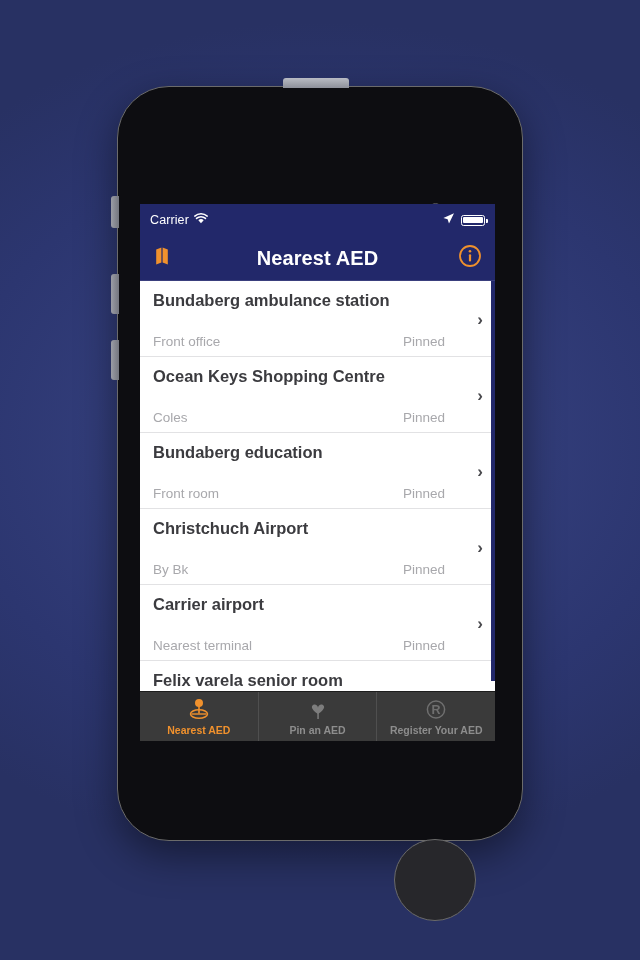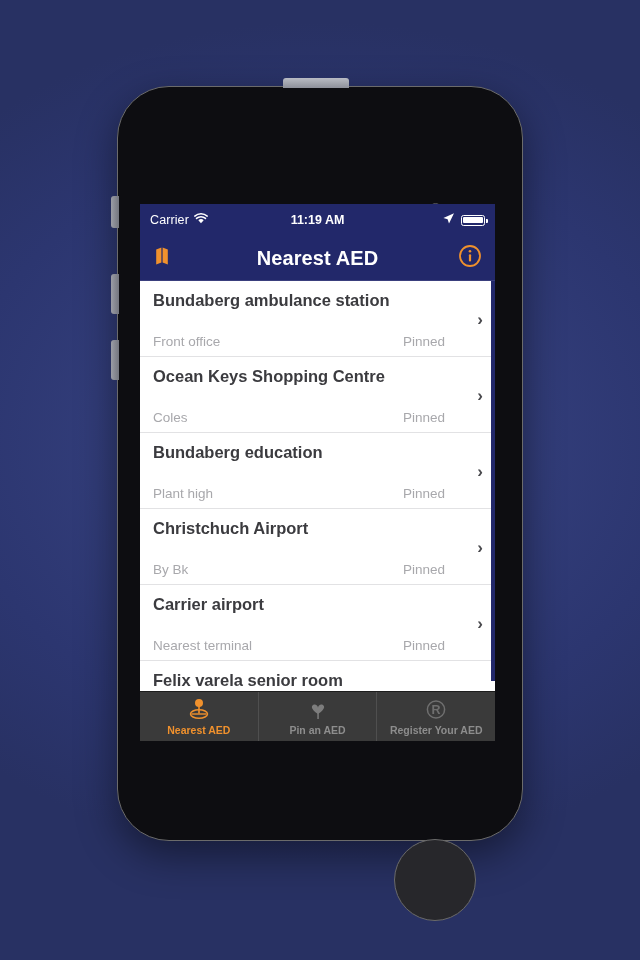--- a/index.html
+++ b/index.html
@@ -290,21 +290,20 @@
     <div class="sb-left">
       <span class="sb-carrier">Carrier</span>
       <span class="wifi-icon">
         <svg width="14" height="11" viewBox="0 0 14 11">
           <path d="M7 10.2 L4.35 7.2 a4 4 0 0 1 5.3 0 Z" fill="#ffffff"></path>
           <path d="M2.5 5.4 a6.7 6.7 0 0 1 9 0" stroke="#ffffff" stroke-width="1.5" fill="none" stroke-linecap="round"></path>
           <path d="M0.8 3.1 a9.4 9.4 0 0 1 12.4 0" stroke="#ffffff" stroke-width="1.5" fill="none" stroke-linecap="round"></path>
         </svg>
       </span>
     </div>
-    <div class="sb-time">11:19 AM</div>
     <div class="sb-right">
       <span>
         <svg width="13" height="13" viewBox="0 0 13 13">
           <path d="M12 1.2 L1.4 6.0 L5.6 7.3 L7.0 11.6 Z" fill="#ffffff"></path>
         </svg>
       </span>
       <span class="battery">
           <i></i>
         </span>
     </div>
@@ -347,21 +346,21 @@
       <div class="sub">
         <span class="sub-left">Coles</span>
         <span class="sub-right">Pinned</span>
       </div>
       <span class="chevron">›</span>
     </div>
 
     <div class="row">
       <div class="title">Bundaberg education</div>
       <div class="sub">
-        <span class="sub-left">Plant high</span>
+        <span class="sub-left">Front room</span>
         <span class="sub-right">Pinned</span>
       </div>
       <span class="chevron">›</span>
     </div>
 
     <div class="row">
       <div class="title">Christchuch Airport</div>
       <div class="sub">
         <span class="sub-left">By Bk</span>
         <span class="sub-right">Pinned</span>

